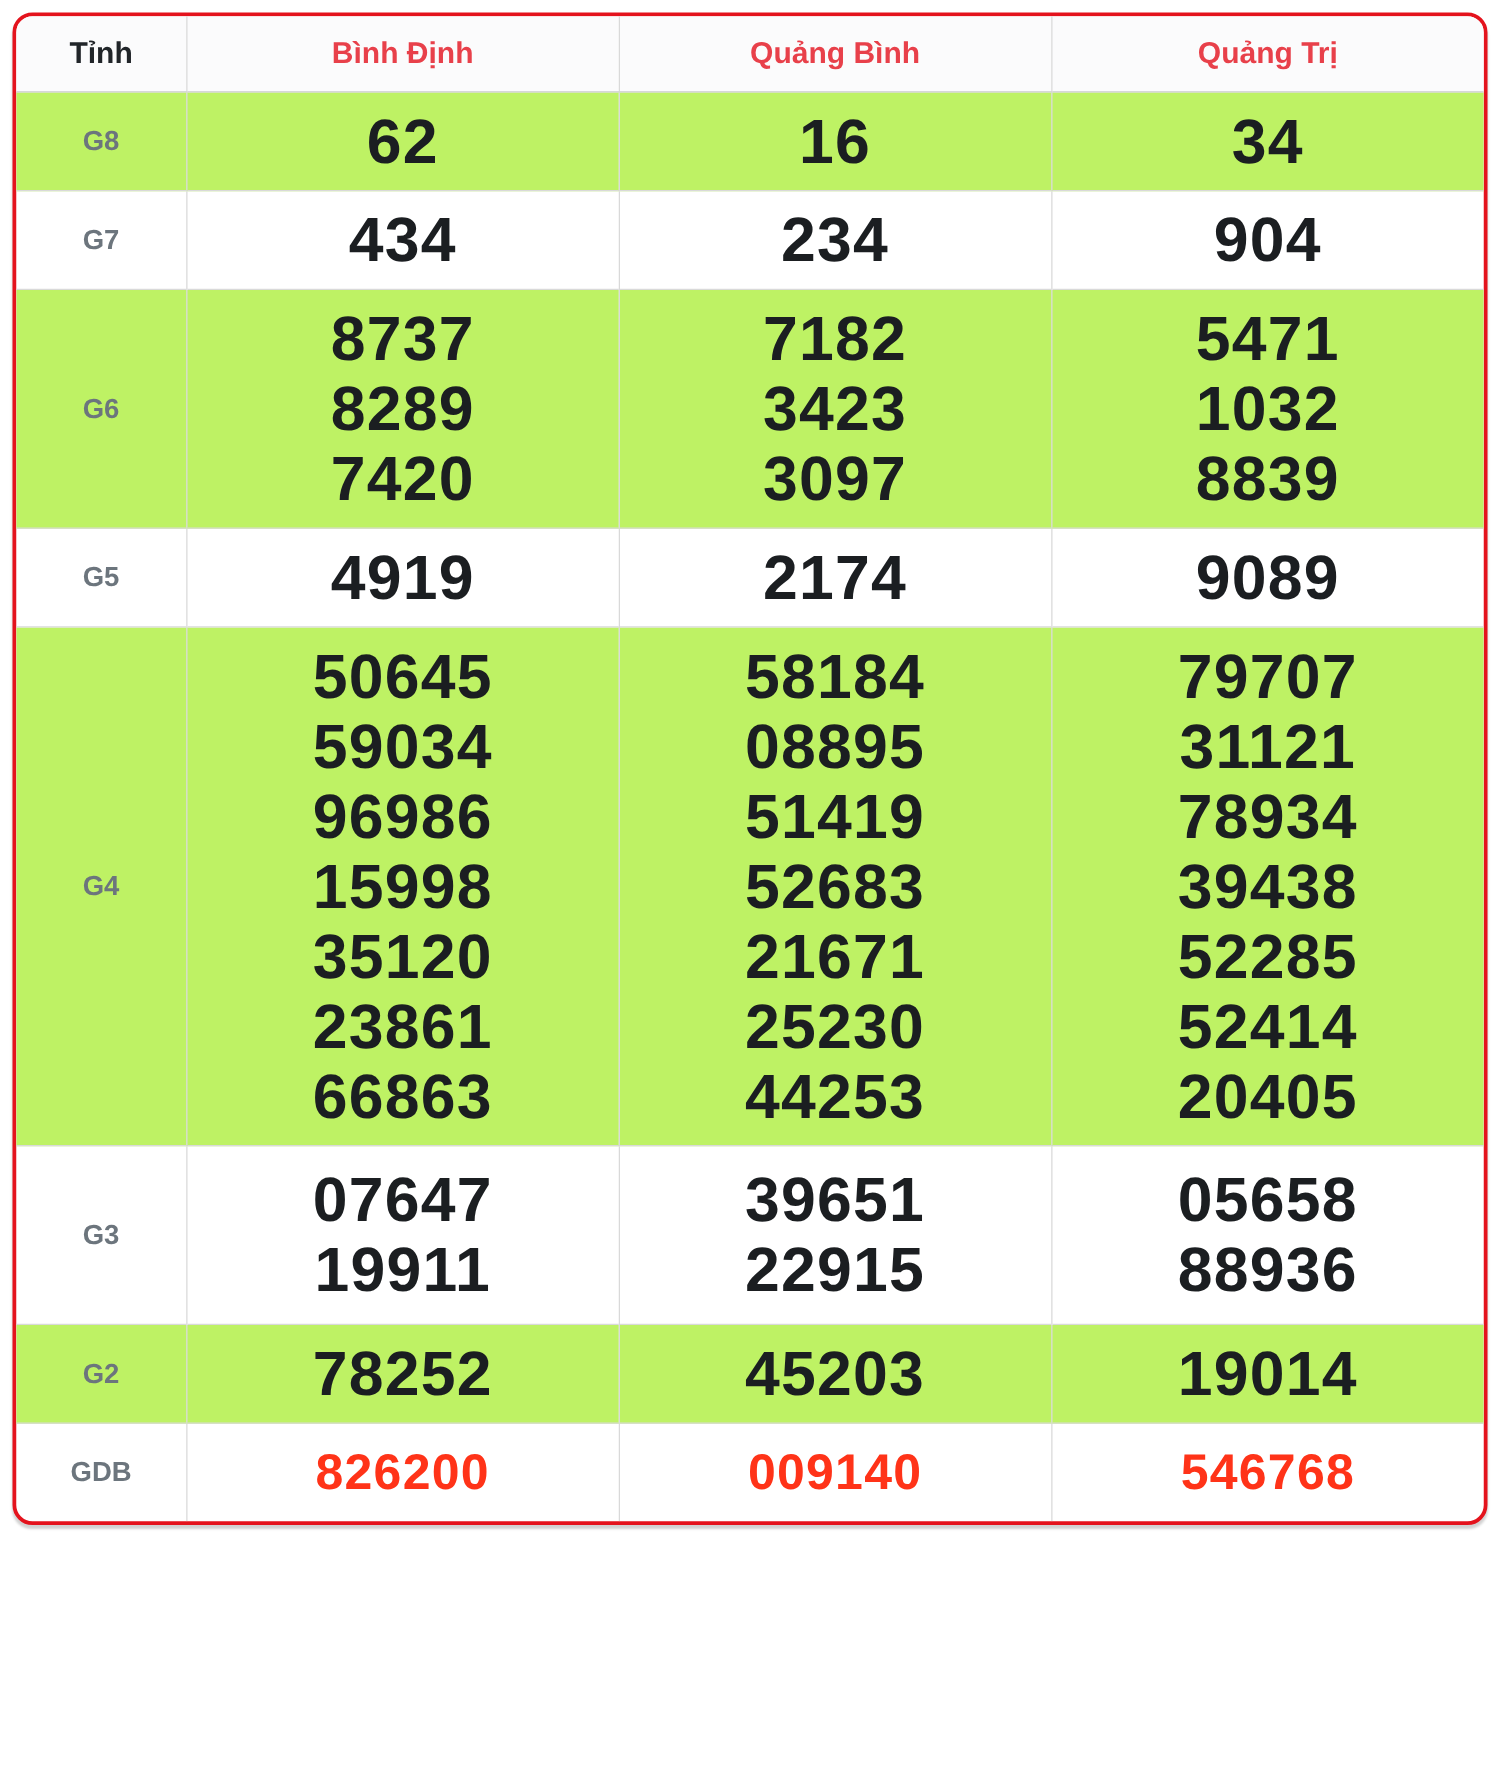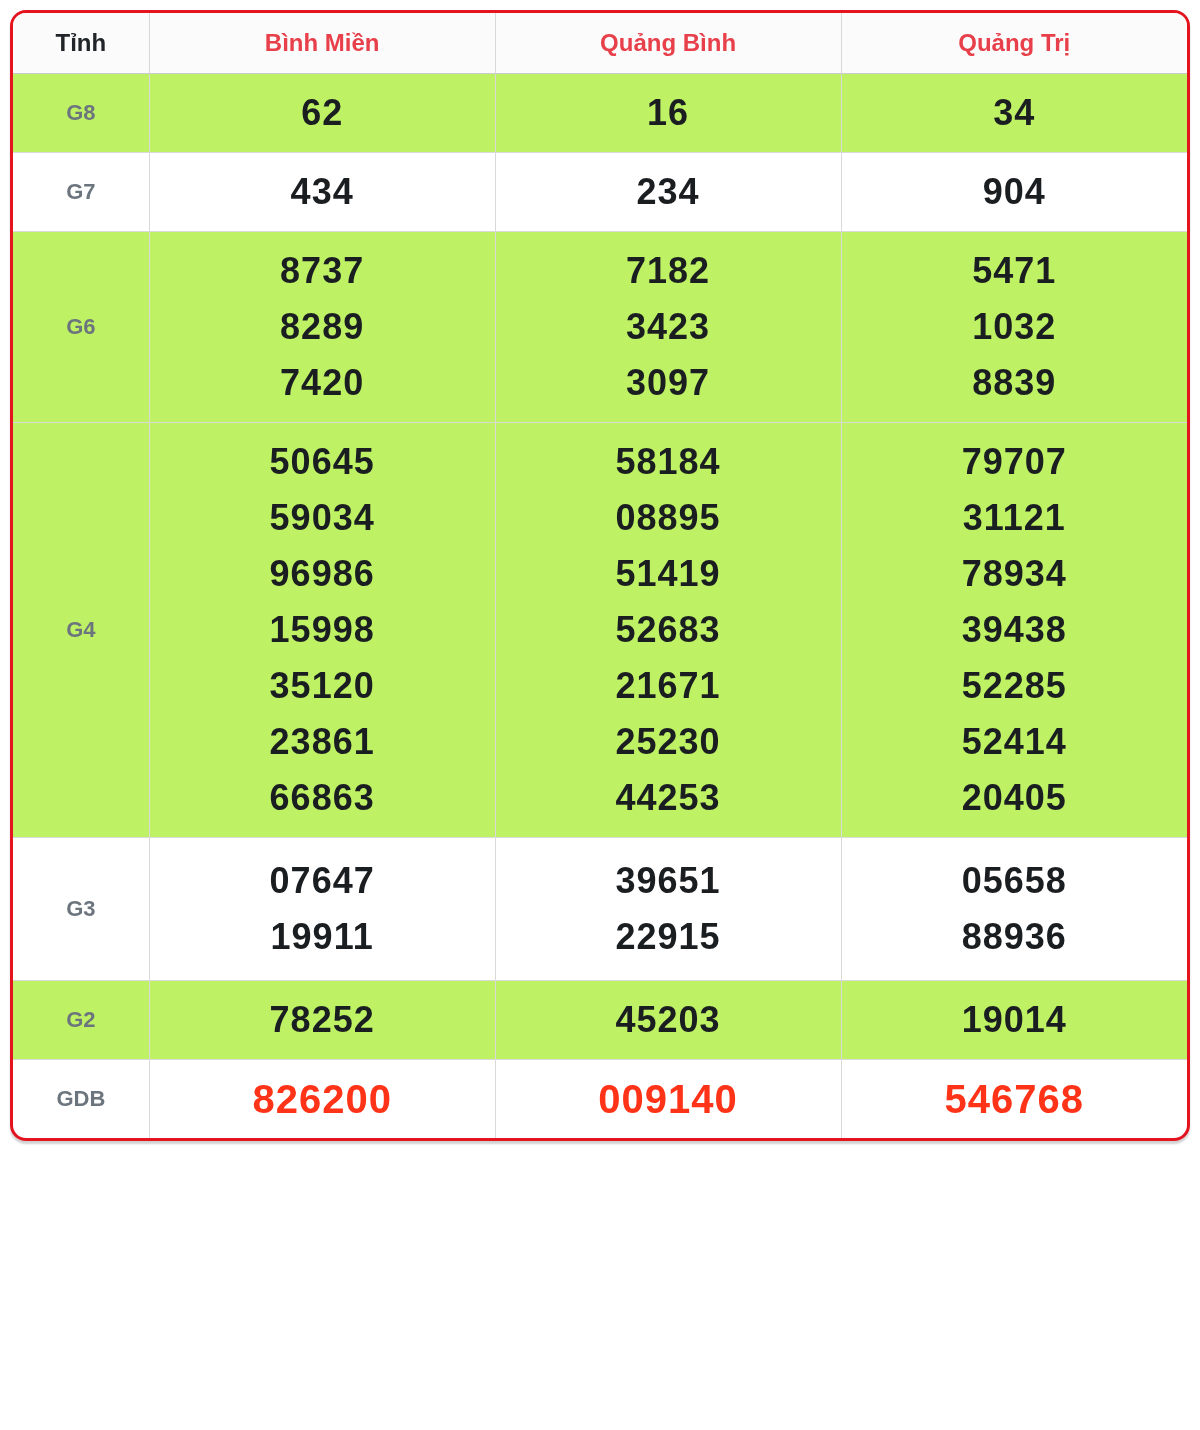--- a/index.html
+++ b/index.html
@@ -79,21 +79,21 @@
   }
   tbody tr.shaded td { background: #bef264; }
   td.prize-cell {
     color: #6c757d;
     font-size: 22px;
     font-weight: bold;
   }
   td.num-cell {
     padding: 11px 0;
     color: #1b1e21;
-    font-size: 36px;
+    font-size: 50px;
     font-weight: bold;
     letter-spacing: 1px;
   }
   .num-line { line-height: 56px; }
   td.num-cell.special {
     color: #ff3318;
     font-size: 40px;
   }
   tr[data-name="prize-row-g3"] td.num-cell { padding: 15px 0; margin-left: 21px; }
 </style>
@@ -107,21 +107,21 @@
     <table class="results" data-name="results-table">
       <colgroup>
         <col class="c-prize">
         <col class="c-prov">
         <col class="c-prov">
         <col class="c-prov">
       </colgroup>
       <thead>
         <tr data-name="table-header-row">
           <th class="corner" data-name="column-header-province">Tỉnh</th>
-          <th class="prov" data-name="column-header-binh-dinh"><a data-name="province-link-binh-dinh">Bình Miền</a></th>
+          <th class="prov" data-name="column-header-binh-dinh"><a data-name="province-link-binh-dinh">Bình Định</a></th>
           <th class="prov" data-name="column-header-quang-binh"><a data-name="province-link-quang-binh">Quảng Bình</a></th>
           <th class="prov" data-name="column-header-quang-tri"><a data-name="province-link-quang-tri">Quảng Trị</a></th>
         </tr>
       </thead>
       <tbody data-name="results-table-body">
           <tr data-name="prize-row-g8" class="shaded">
             <td class="prize-cell" data-name="prize-label">G8</td>
             <td class="num-cell" data-name="result-cell">
               <div class="num-line" data-name="result-number">62</div>
             </td>
@@ -155,20 +155,32 @@
               <div class="num-line" data-name="result-number">7182</div>
               <div class="num-line" data-name="result-number">3423</div>
               <div class="num-line" data-name="result-number">3097</div>
             </td>
             <td class="num-cell" data-name="result-cell">
               <div class="num-line" data-name="result-number">5471</div>
               <div class="num-line" data-name="result-number">1032</div>
               <div class="num-line" data-name="result-number">8839</div>
             </td>
           </tr>
+          <tr data-name="prize-row-g5">
+            <td class="prize-cell" data-name="prize-label">G5</td>
+            <td class="num-cell" data-name="result-cell">
+              <div class="num-line" data-name="result-number">4919</div>
+            </td>
+            <td class="num-cell" data-name="result-cell">
+              <div class="num-line" data-name="result-number">2174</div>
+            </td>
+            <td class="num-cell" data-name="result-cell">
+              <div class="num-line" data-name="result-number">9089</div>
+            </td>
+          </tr>
           <tr data-name="prize-row-g4" class="shaded">
             <td class="prize-cell" data-name="prize-label">G4</td>
             <td class="num-cell" data-name="result-cell">
               <div class="num-line" data-name="result-number">50645</div>
               <div class="num-line" data-name="result-number">59034</div>
               <div class="num-line" data-name="result-number">96986</div>
               <div class="num-line" data-name="result-number">15998</div>
               <div class="num-line" data-name="result-number">35120</div>
               <div class="num-line" data-name="result-number">23861</div>
               <div class="num-line" data-name="result-number">66863</div>

